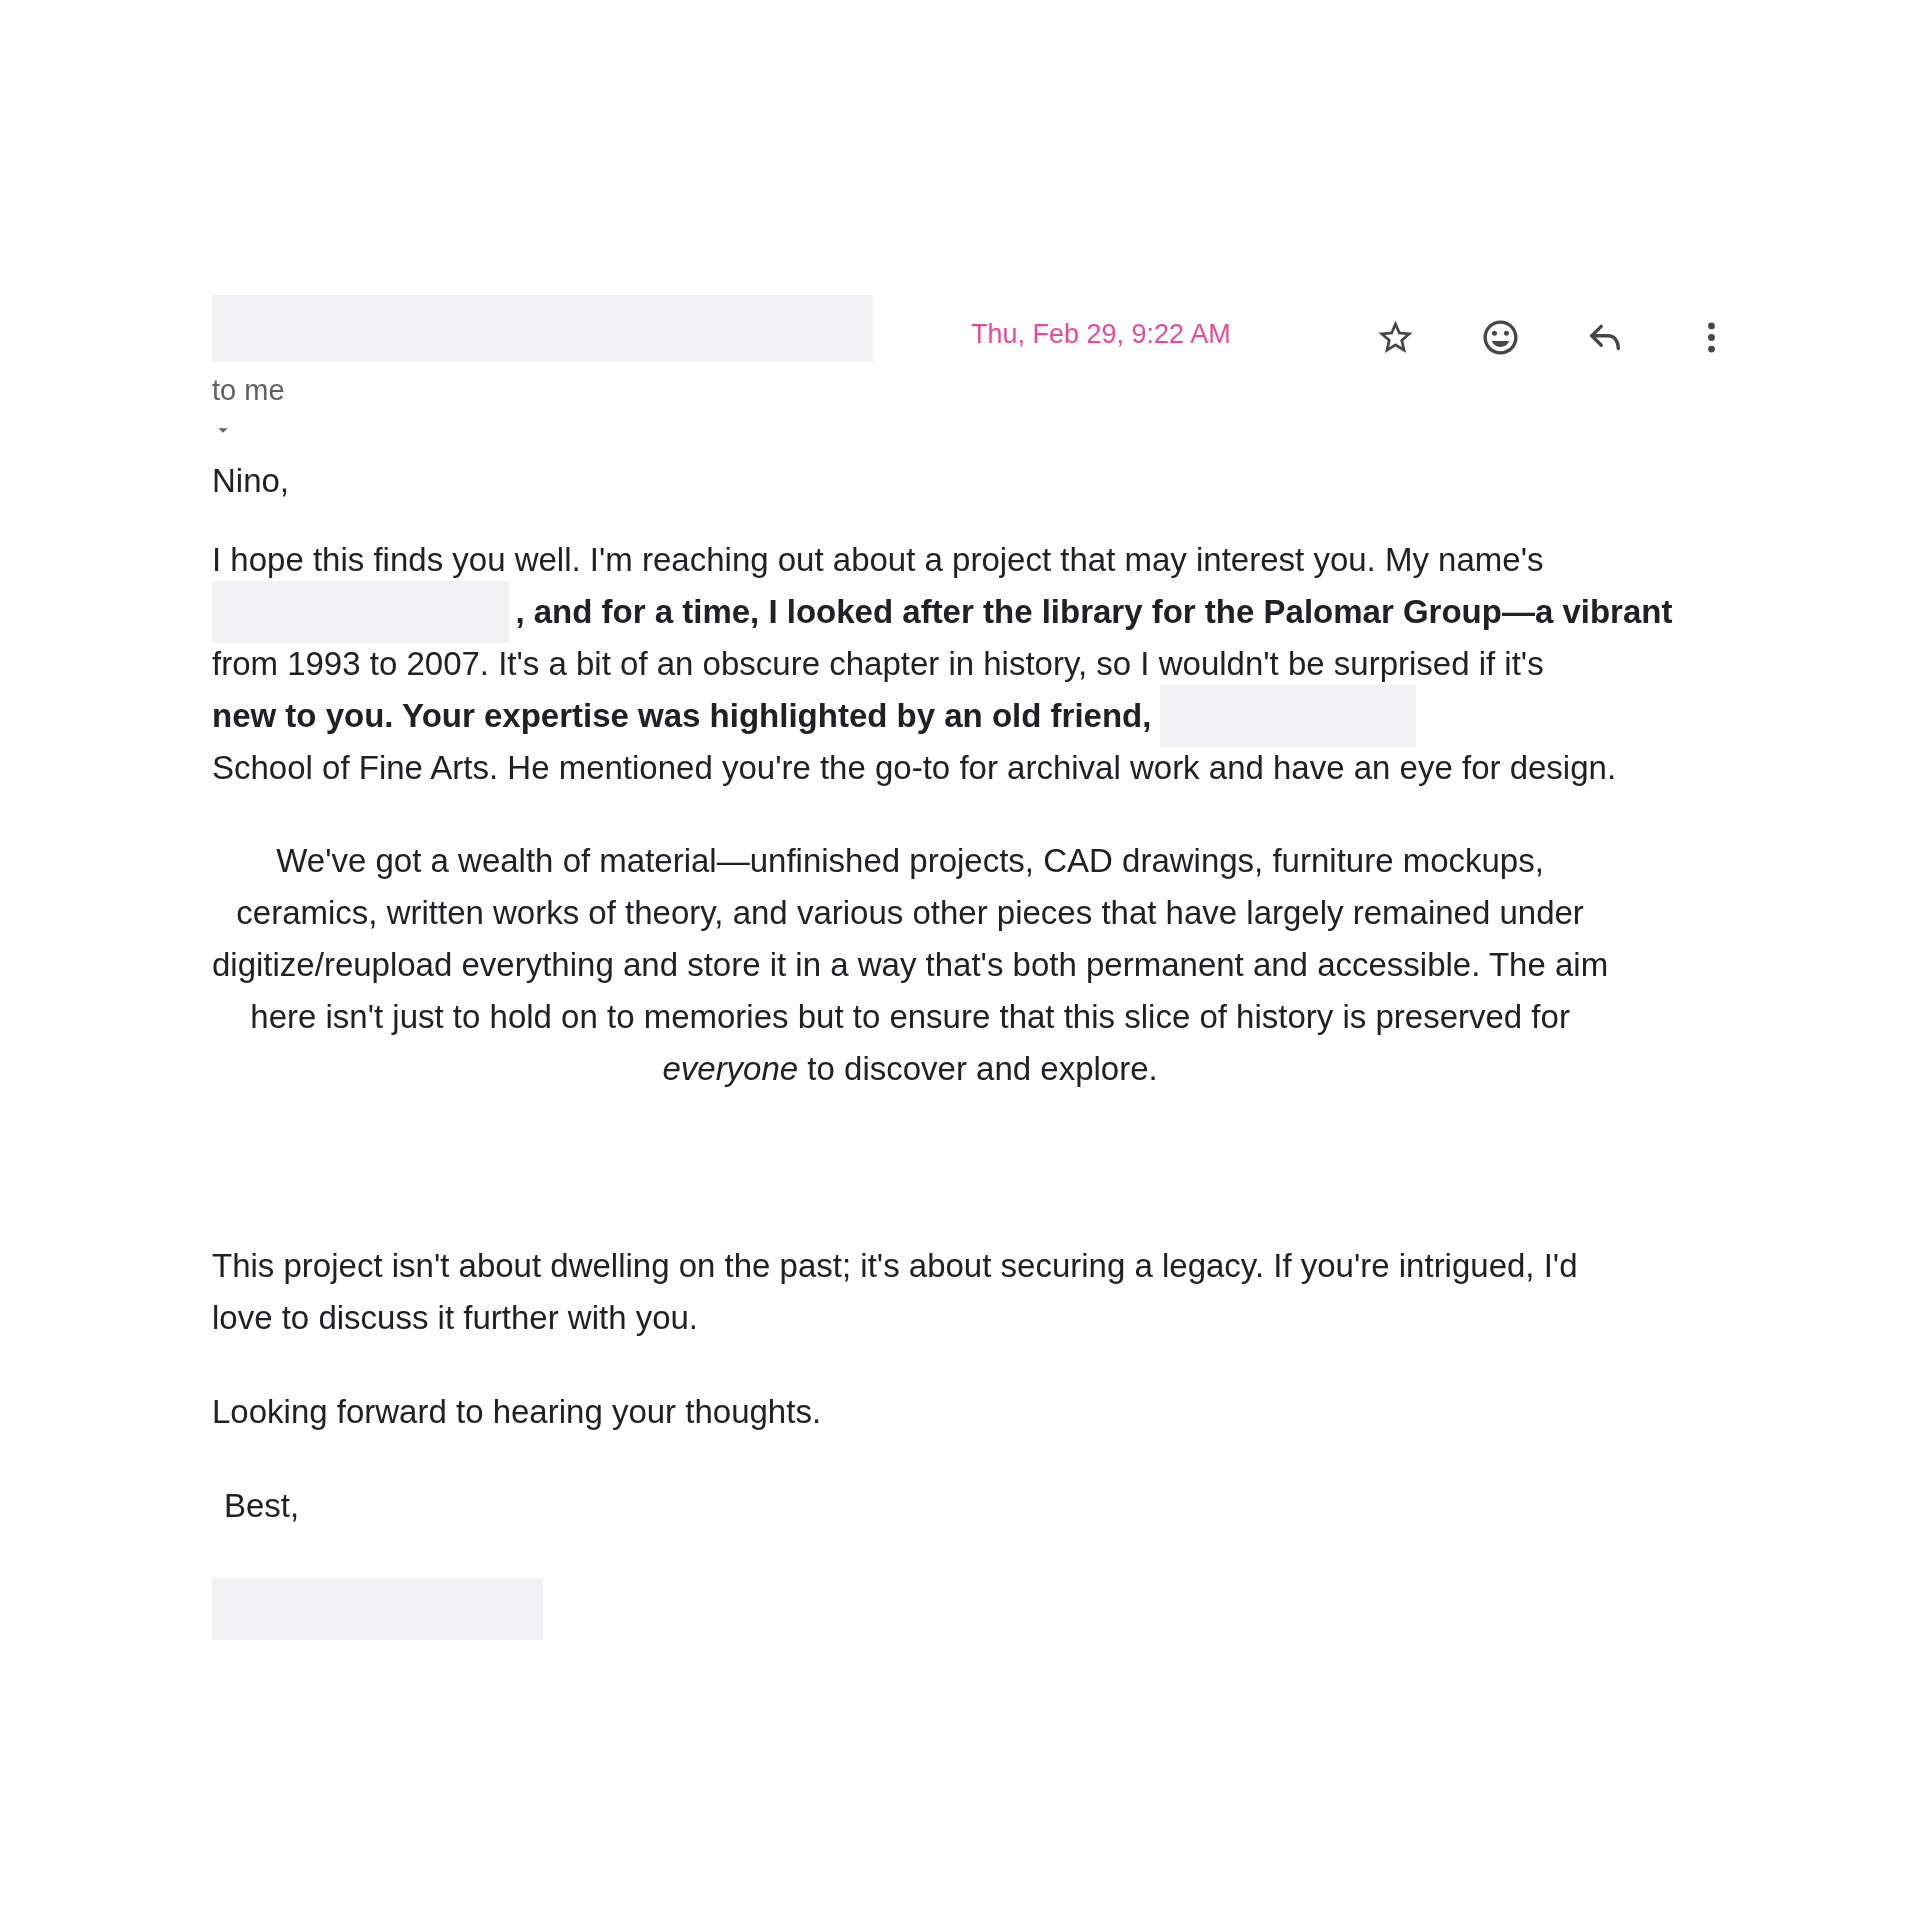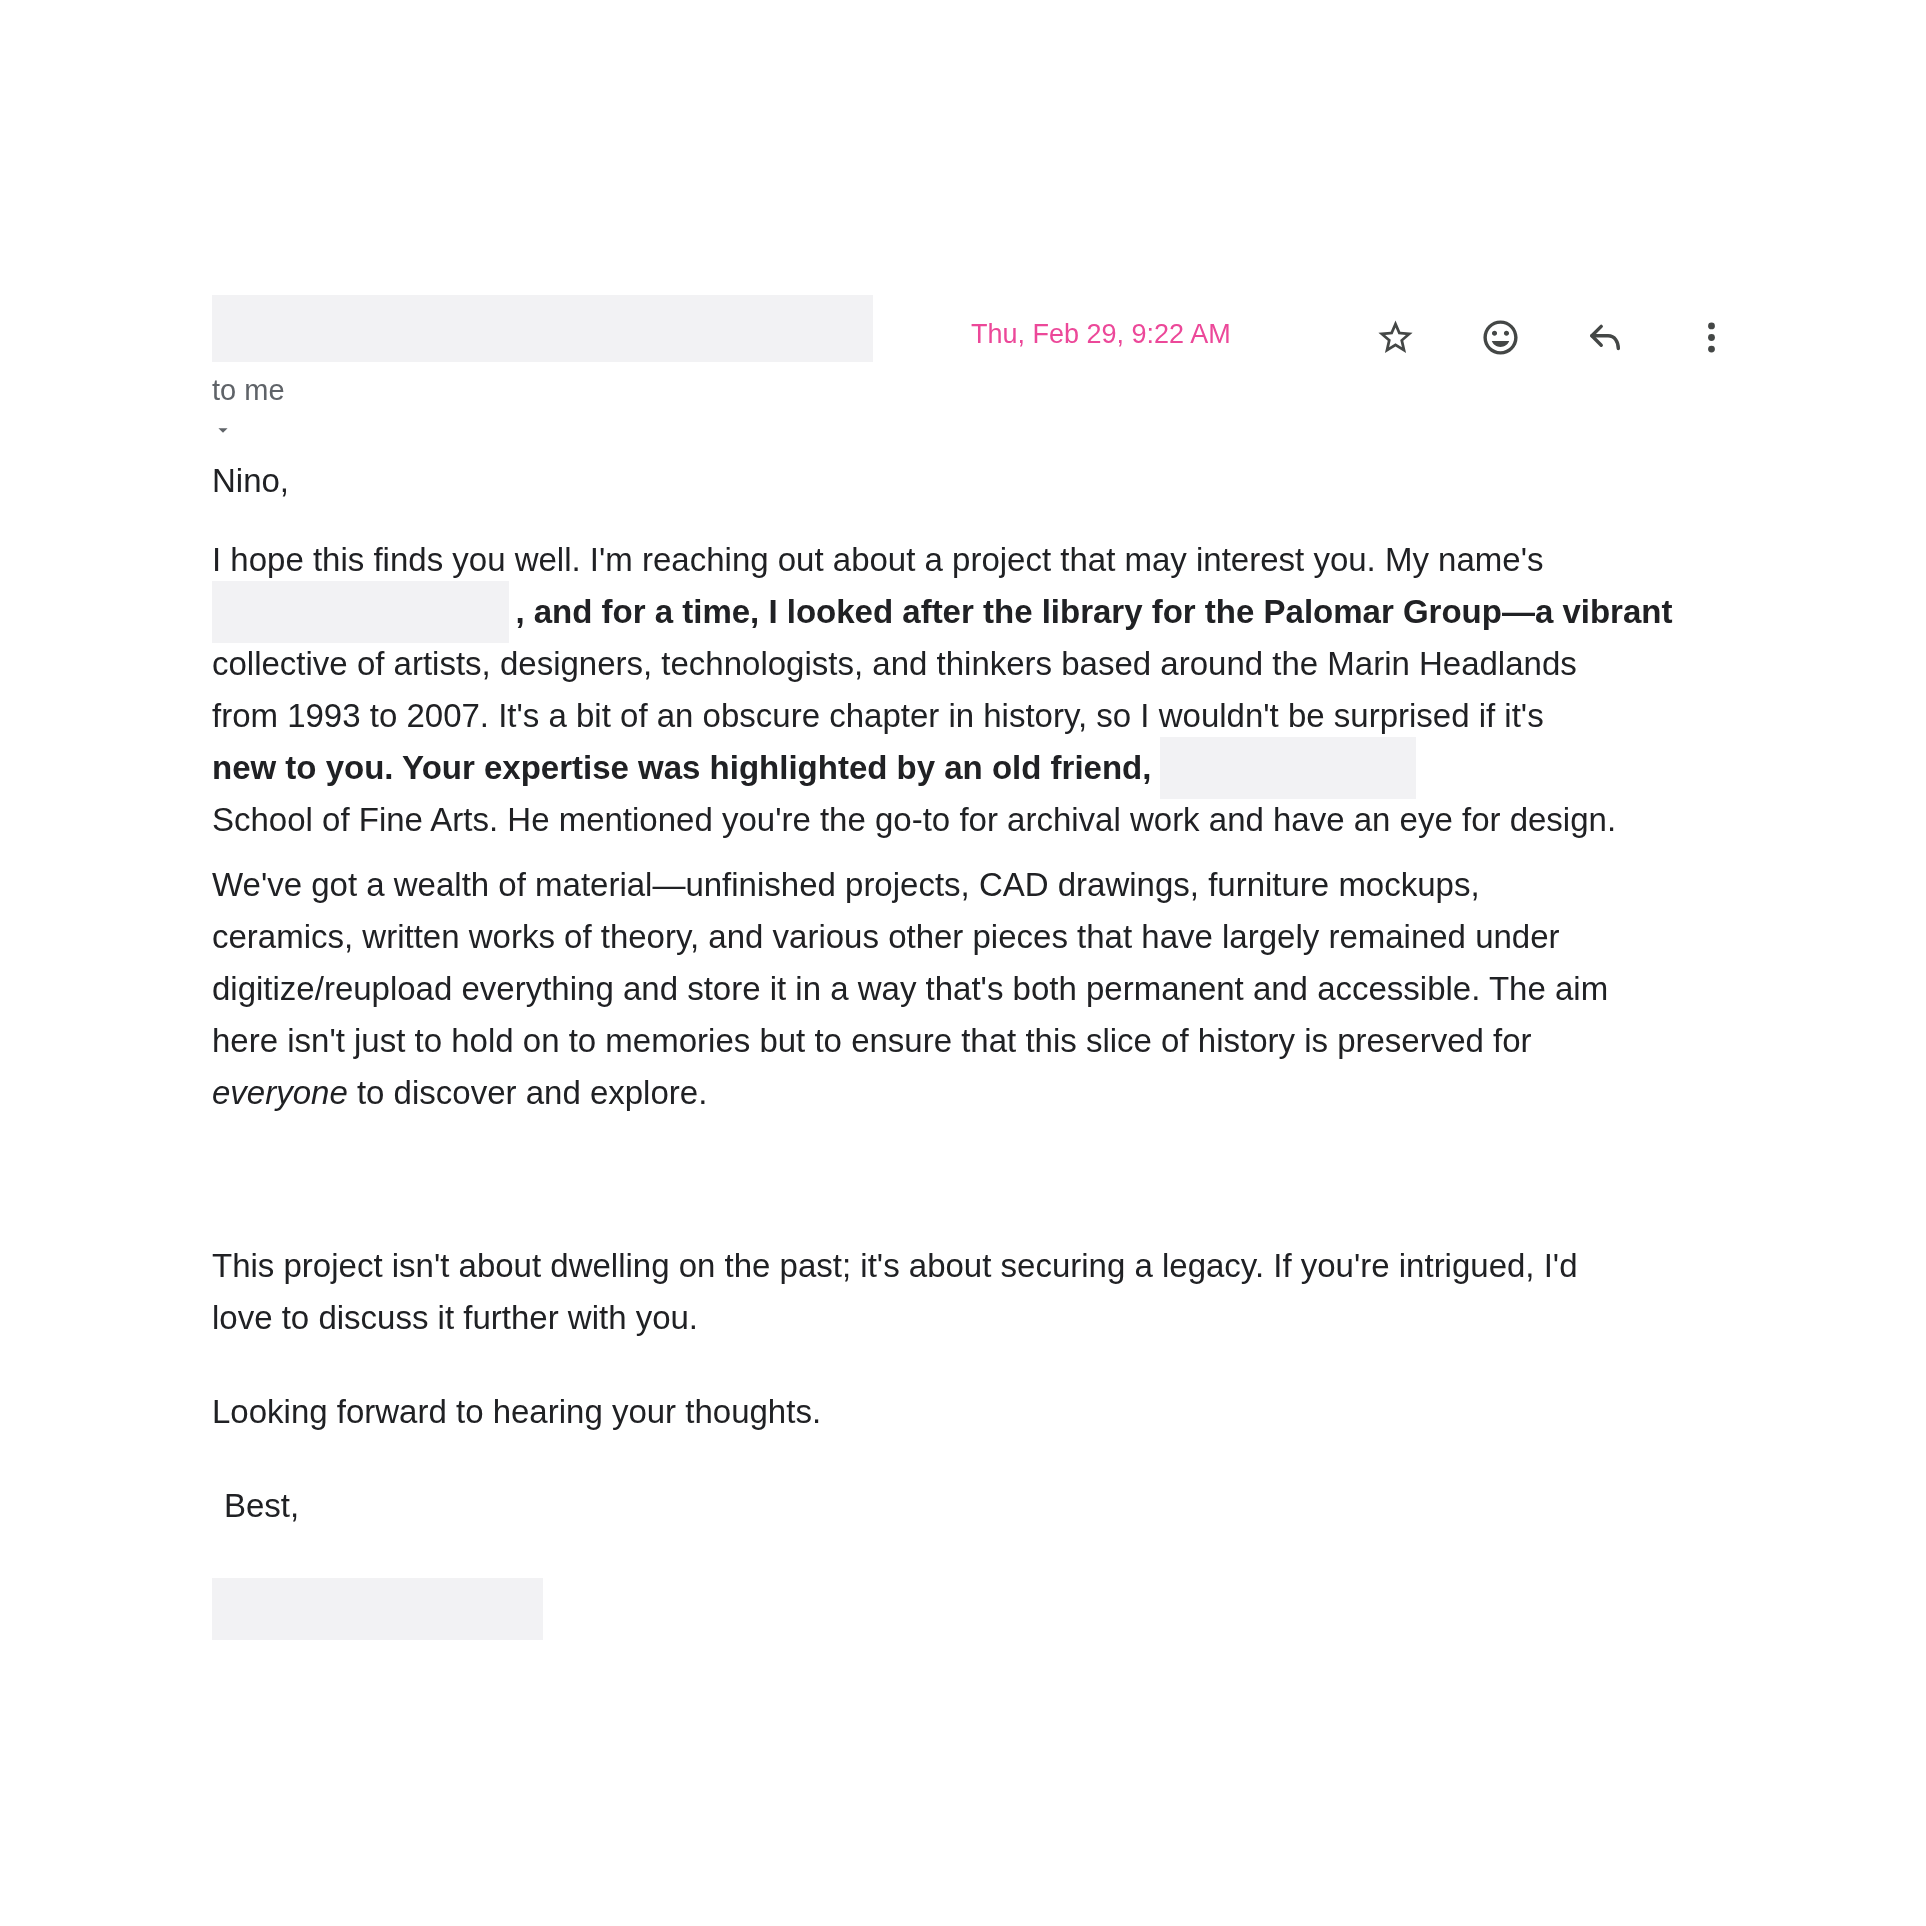--- a/index.html
+++ b/index.html
@@ -45,21 +45,21 @@
   .btn-more  { left: 1689px; }
   
   .para {
     position: absolute; left: 212px;
     font-size: 33px; line-height: 52px; color: #202124;
   }
   .ln { white-space: pre; }
   .ln-flex { display: flex; align-items: center; height: 52px; white-space: pre; font-weight: bold; }
   .p-greeting { top: 439px; margin-top: 16px; }
   .p-1 { top: 534px; }
-  .p-2 { top: 859px; }
+  .p-2 { top: 835px; text-align: center; }
   .p-3 { top: 1240px; }
   .p-4 { top: 1386px; }
   .p-closing { top: 1480px; margin-left: 12px; }
   .redact-inline-1 {
     width: 297px; height: 62px; background: #f2f2f4;
     flex: none; margin-right: 6.4px;
   }
   .redact-inline-2 {
     width: 256px; height: 62px; background: #f2f2f4;
     flex: none; margin-left: 9px; margin-right: 1.3px;
@@ -113,21 +113,20 @@
     </svg>
   </button>
 
   <div class="para p-greeting">Nino,</div>
 
   <div class="para p-1">
     <div class="ln">I hope this finds you well. I'm reaching out about a project that may interest you. My name's</div>
     <div class="ln-flex">
       <span class="redact-inline-1"></span><span>, and for a time, I looked after the library for the Palomar Group—a vibrant</span>
     </div>
-    <div class="ln">collective of artists, designers, technologists, and thinkers based around the Marin Headlands</div>
     <div class="ln">from 1993 to 2007. It's a bit of an obscure chapter in history, so I wouldn't be surprised if it's</div>
     <div class="ln-flex">
       <span>new to you. Your expertise was highlighted by an old friend,</span><span class="redact-inline-2"></span>
     </div>
     <div class="ln">School of Fine Arts. He mentioned you're the go-to for archival work and have an eye for design.</div>
   </div>
 
   <div class="para p-2">
     <div class="ln">We've got a wealth of material—unfinished projects, CAD drawings, furniture mockups,</div>
     <div class="ln">ceramics, written works of theory, and various other pieces that have largely remained under</div>

